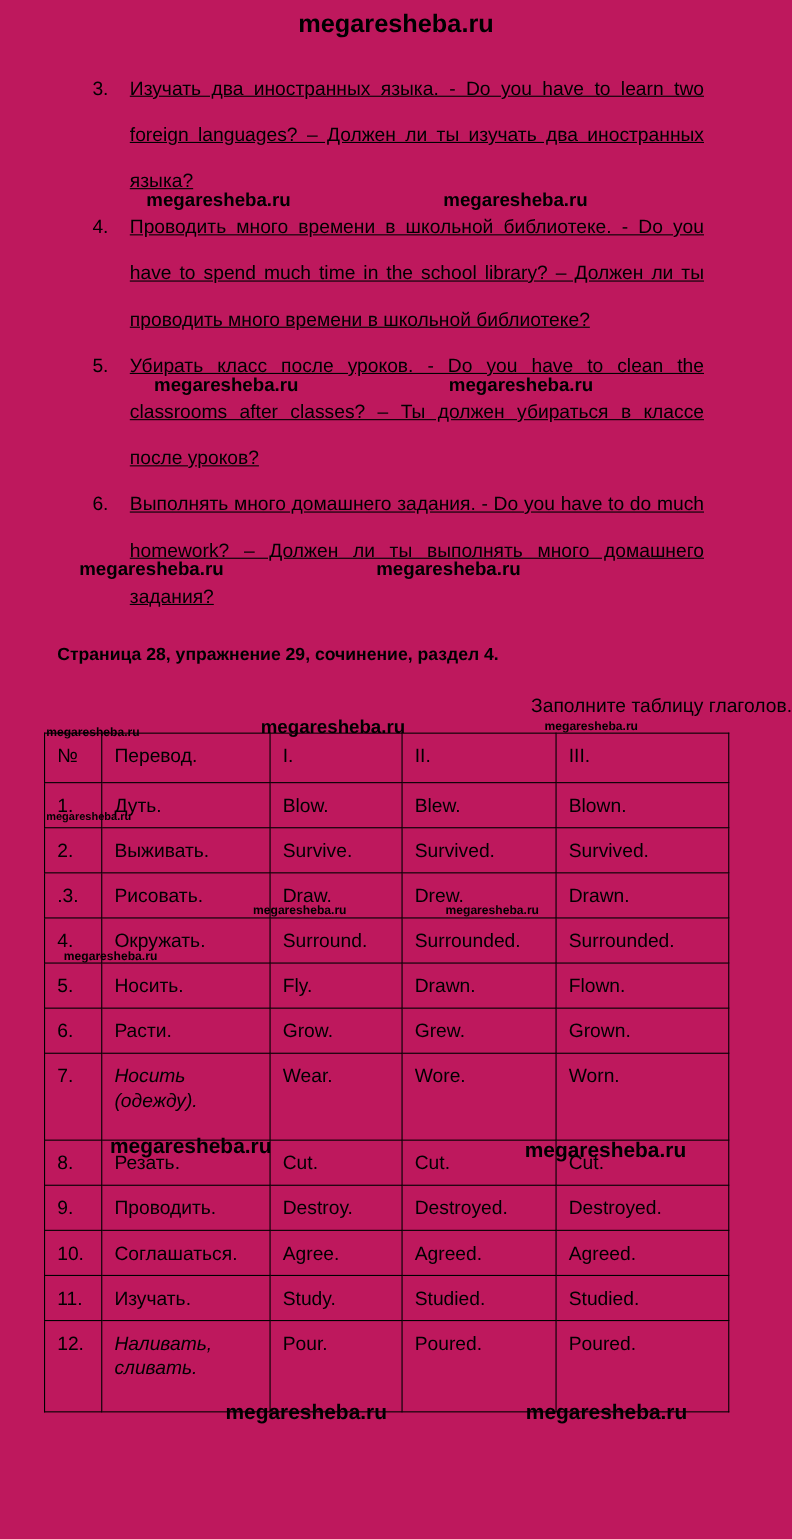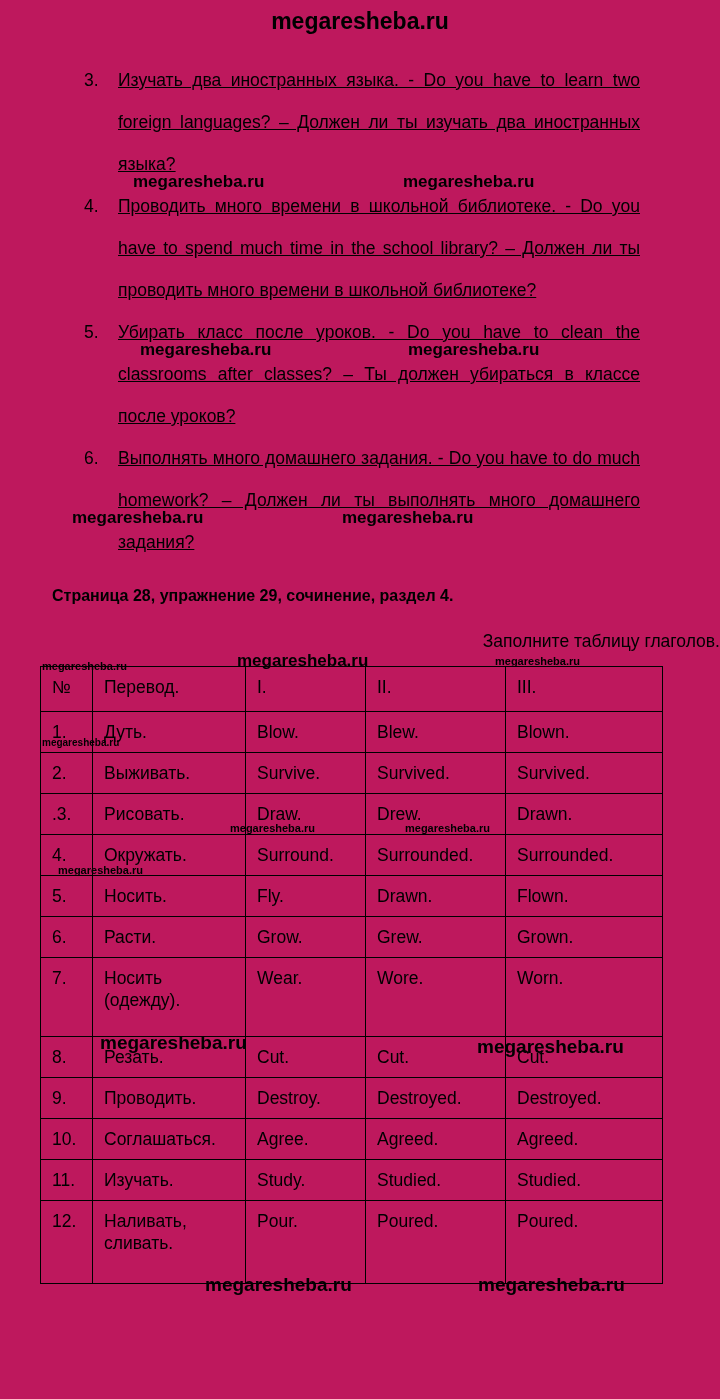--- a/index.html
+++ b/index.html
@@ -61,20 +61,21 @@
     line-height: 22px;
     height: 40px;
     overflow: hidden;
   }
   .verbs-table th { height: 45px; }
   .c-center { text-align: center; padding-left: 4px; }
   .cell-tall {
     padding-top: 0;
     line-height: 44px;
     white-space: pre-line;
+    font-style: italic;
   }
   tr.r-tall7 td { height: 79px; }
   tr.r-tall12 td { height: 83px; }
   .site-footer {
     margin-top: 18px;
     text-align: center;
     font-weight: 700;
     font-size: 23px;
   }
   .wm {

